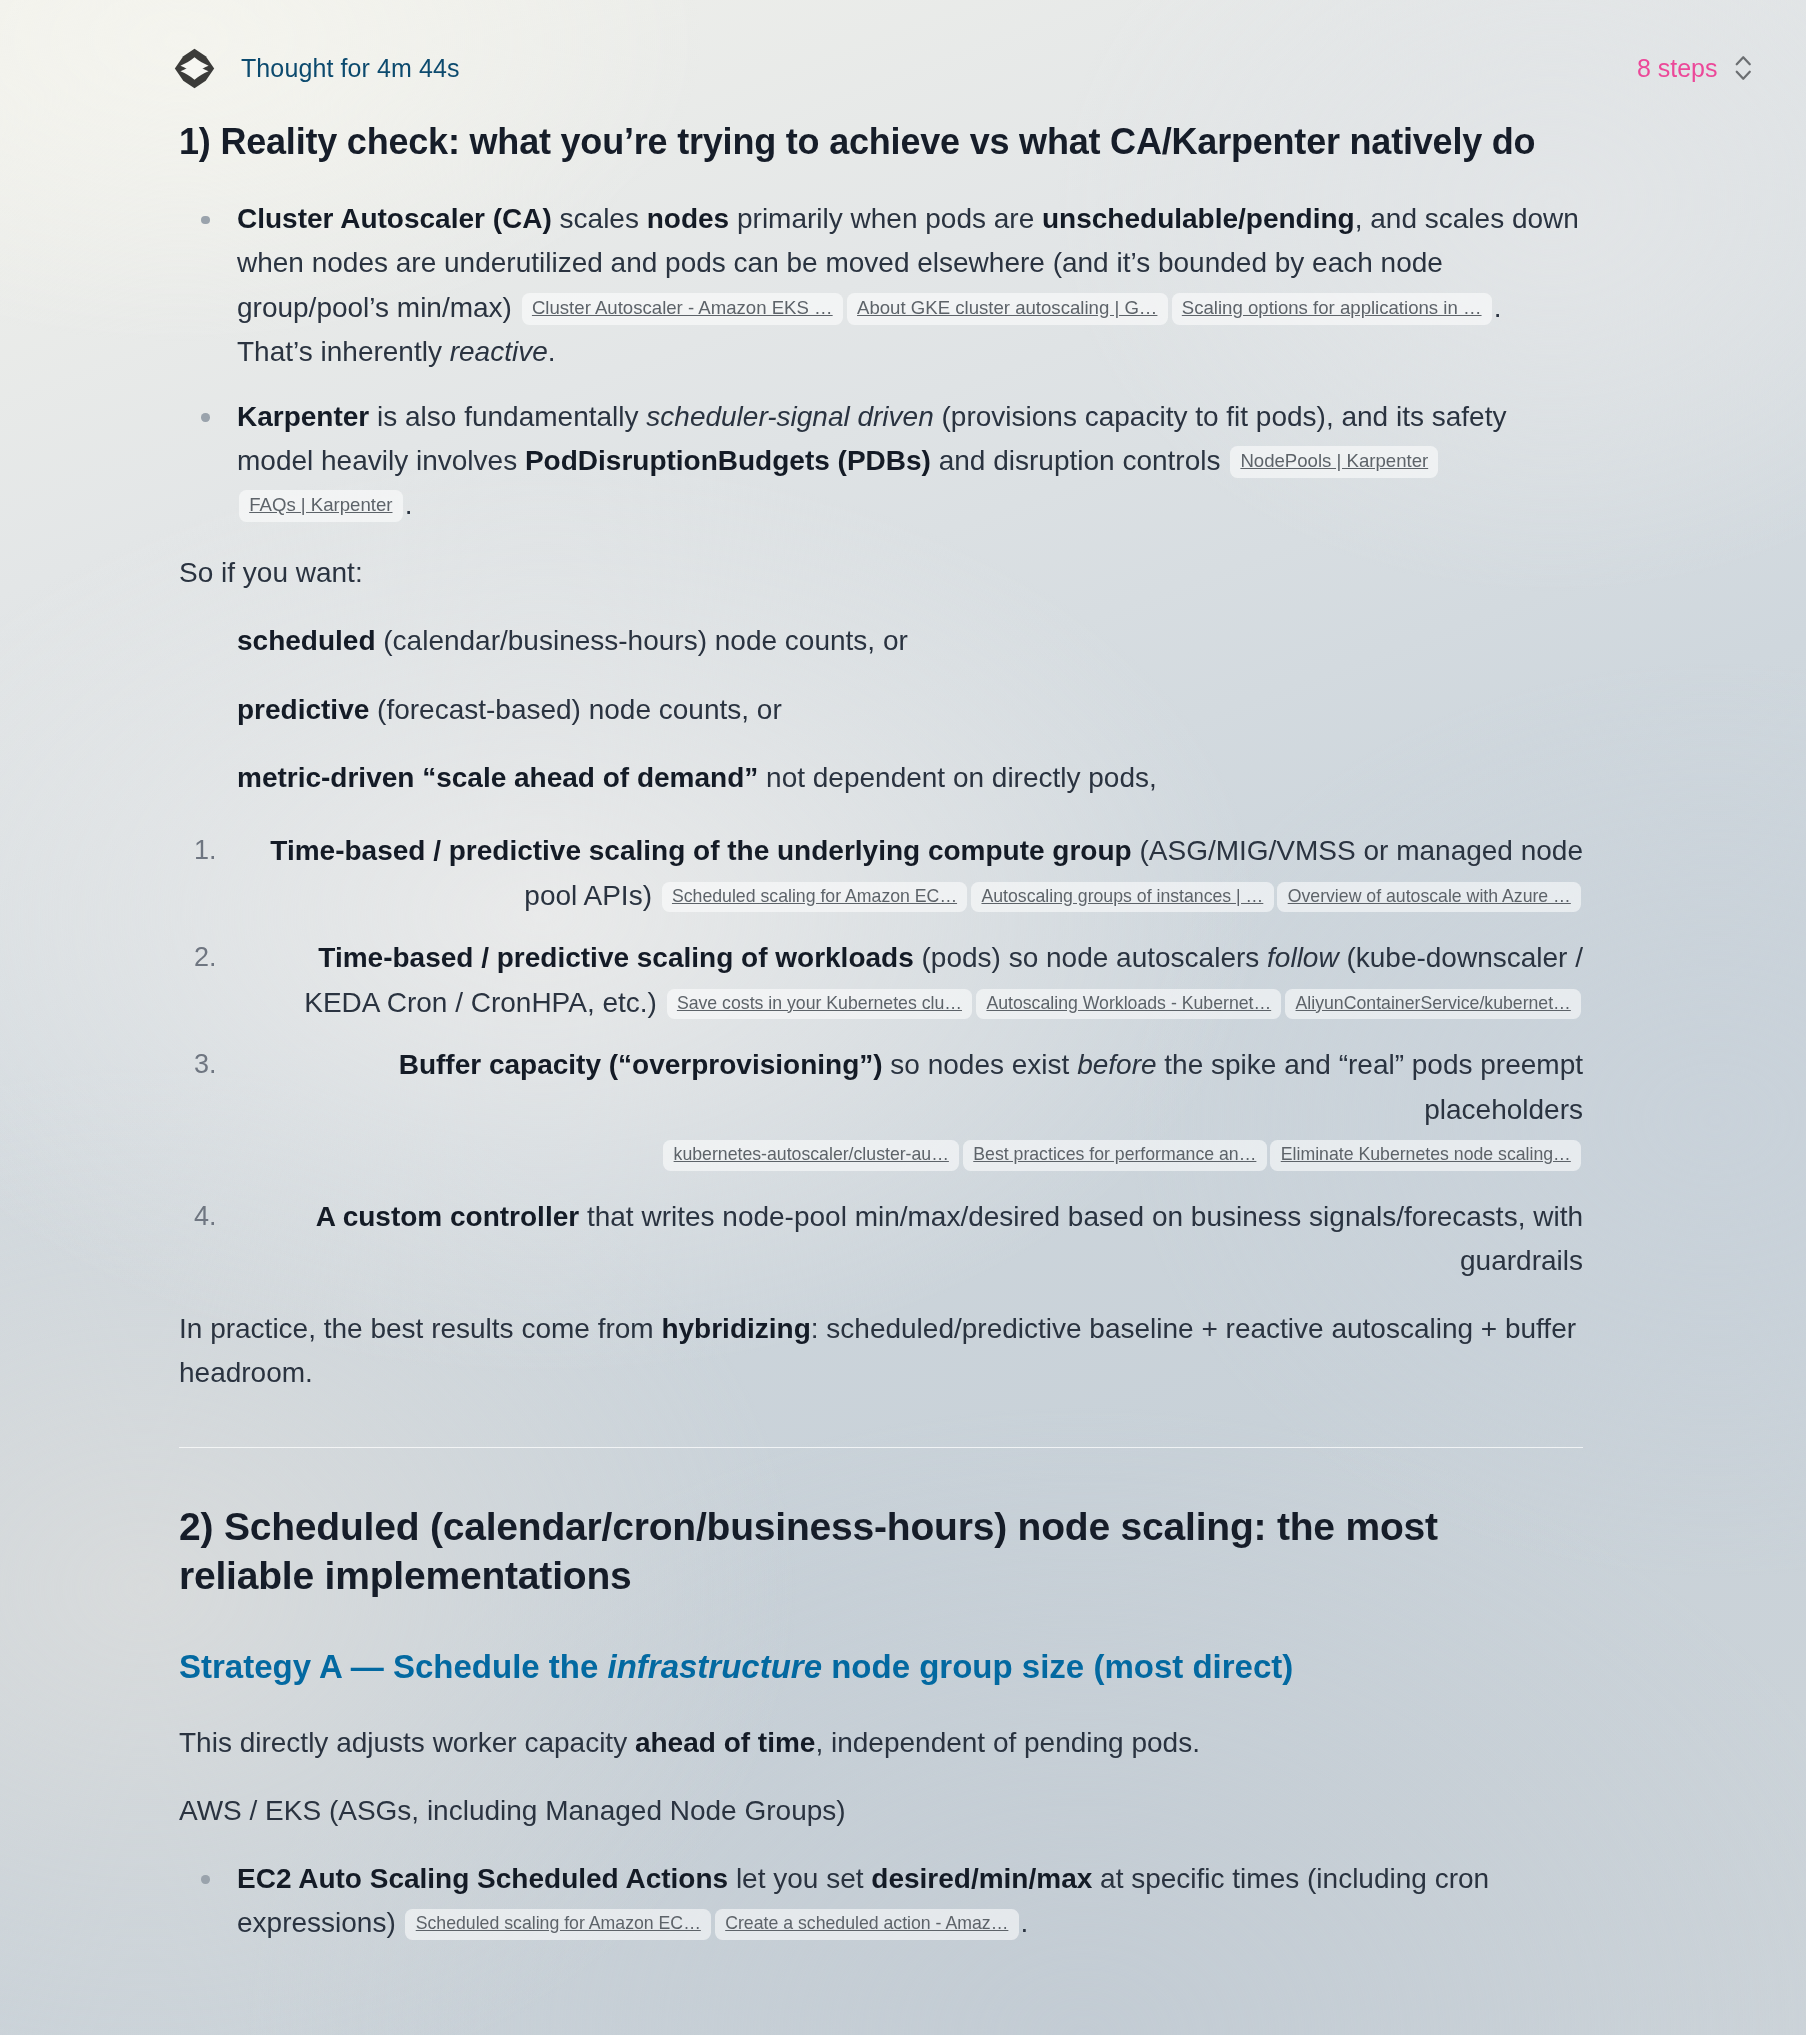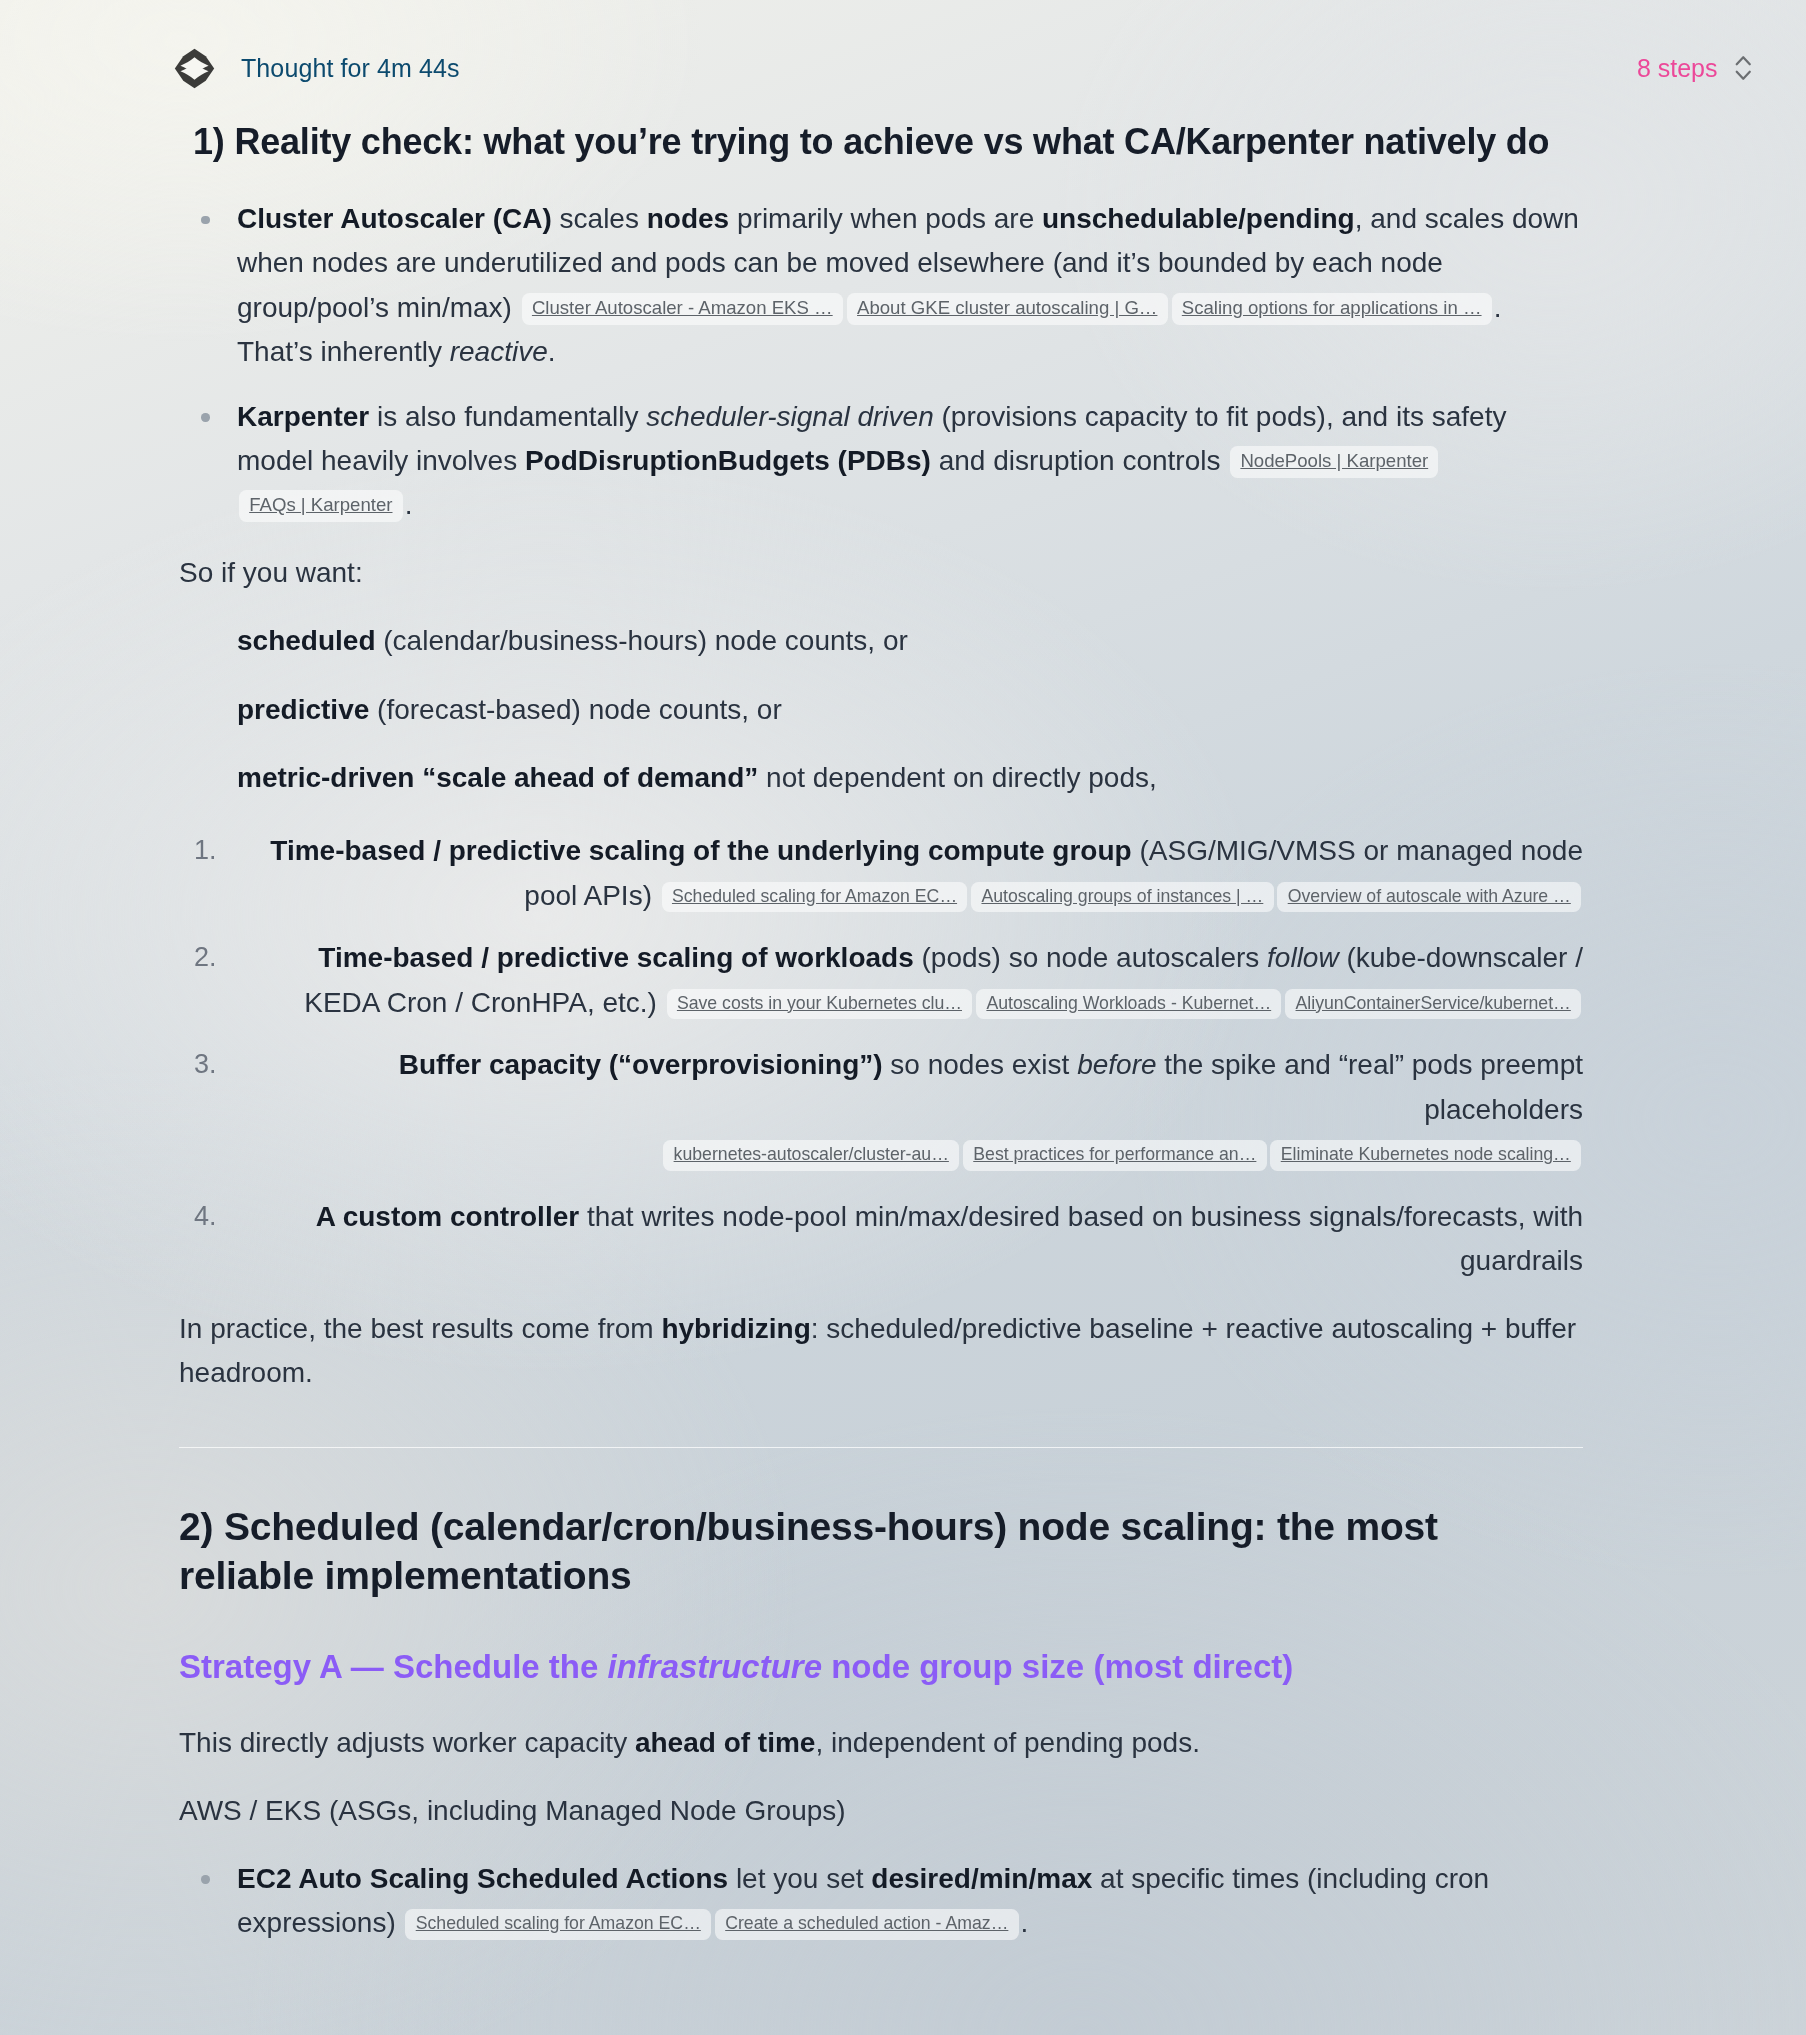--- a/index.html
+++ b/index.html
@@ -48,33 +48,33 @@
   
   .content {
     padding: 0 224px 0 179px;
     max-width: 1807px;
   }
 
   h2.section-title {
     font-size: 36px;
     line-height: 1.28;
     font-weight: 700;
-    margin: 26px 0 32px 14px;
+    margin: 26px 0 32px 0;
     color: #161d29;
     letter-spacing: -0.2px;
   }
   h2.section-title.big {
     font-size: 39px;
     margin: 54px 0 41px 0;
   }
   h3.strategy-title {
     font-size: 33px;
     font-weight: 700;
     margin: 47px 0 35px 0;
-    color: #8b5cf6;
+    color: #0369a1;
   }
 
   p.para {
     font-size: 28px;
     line-height: 1.56;
     margin: 24px 0;
     color: #2a3340;
   }
 
   ul.bullets, ol.numbers { margin: 17px 0 17px 0; padding-left: 56px; }

